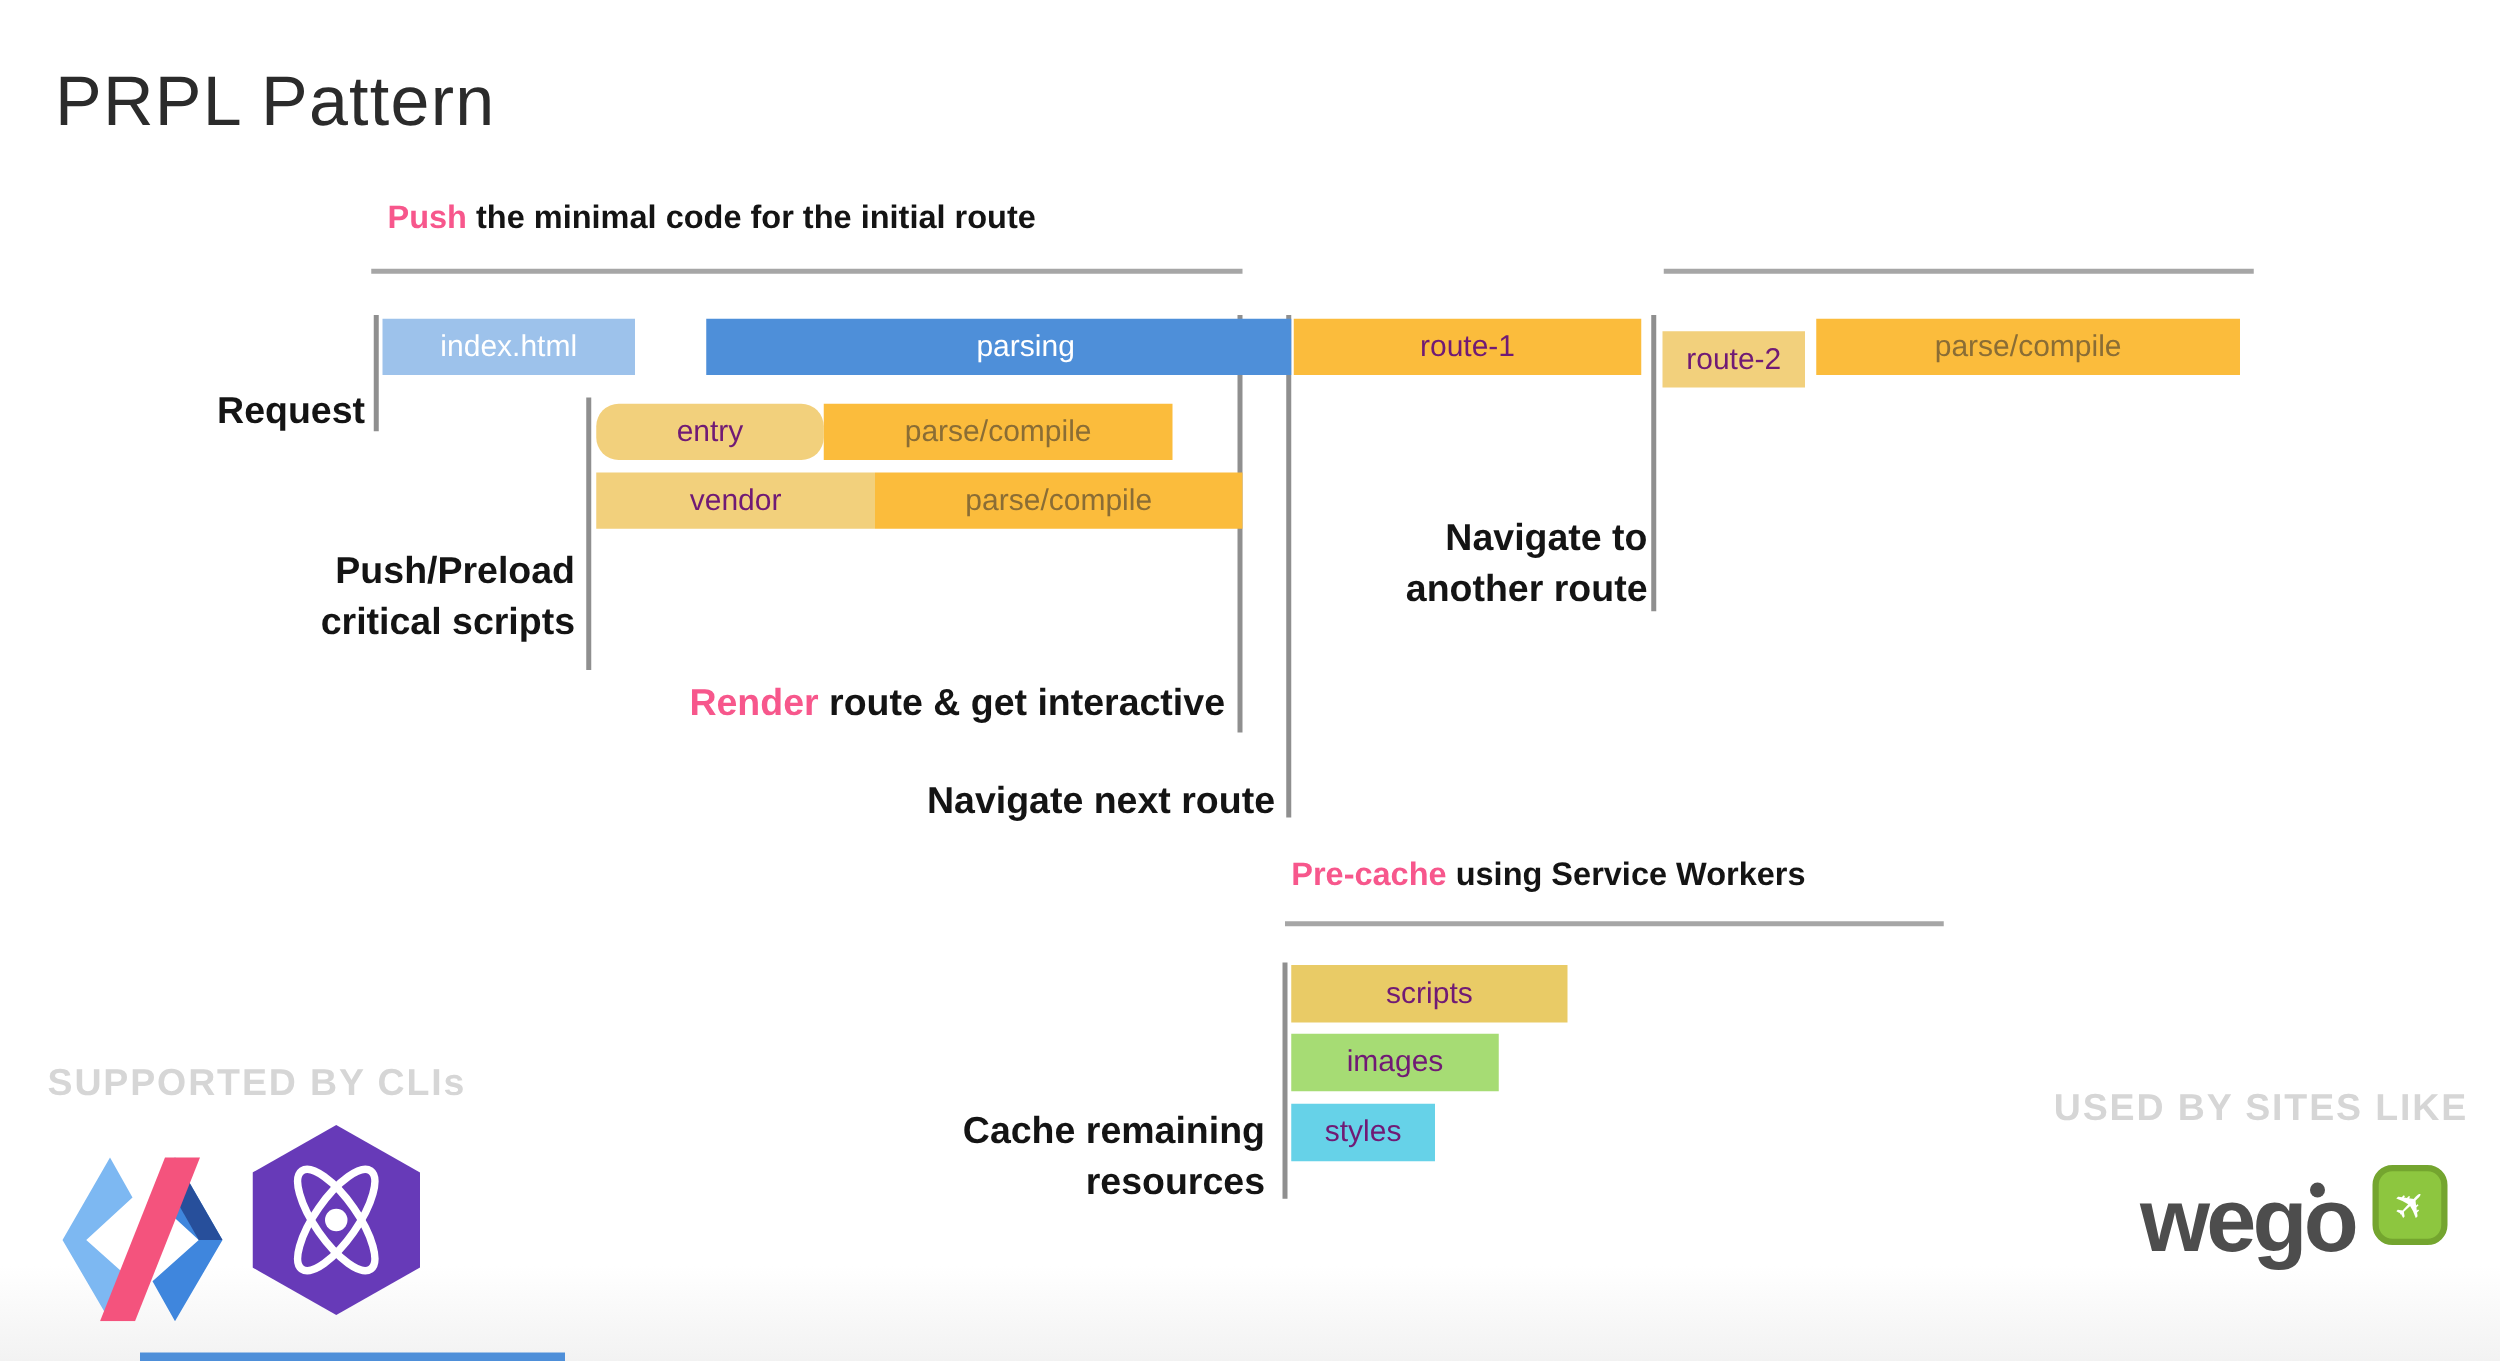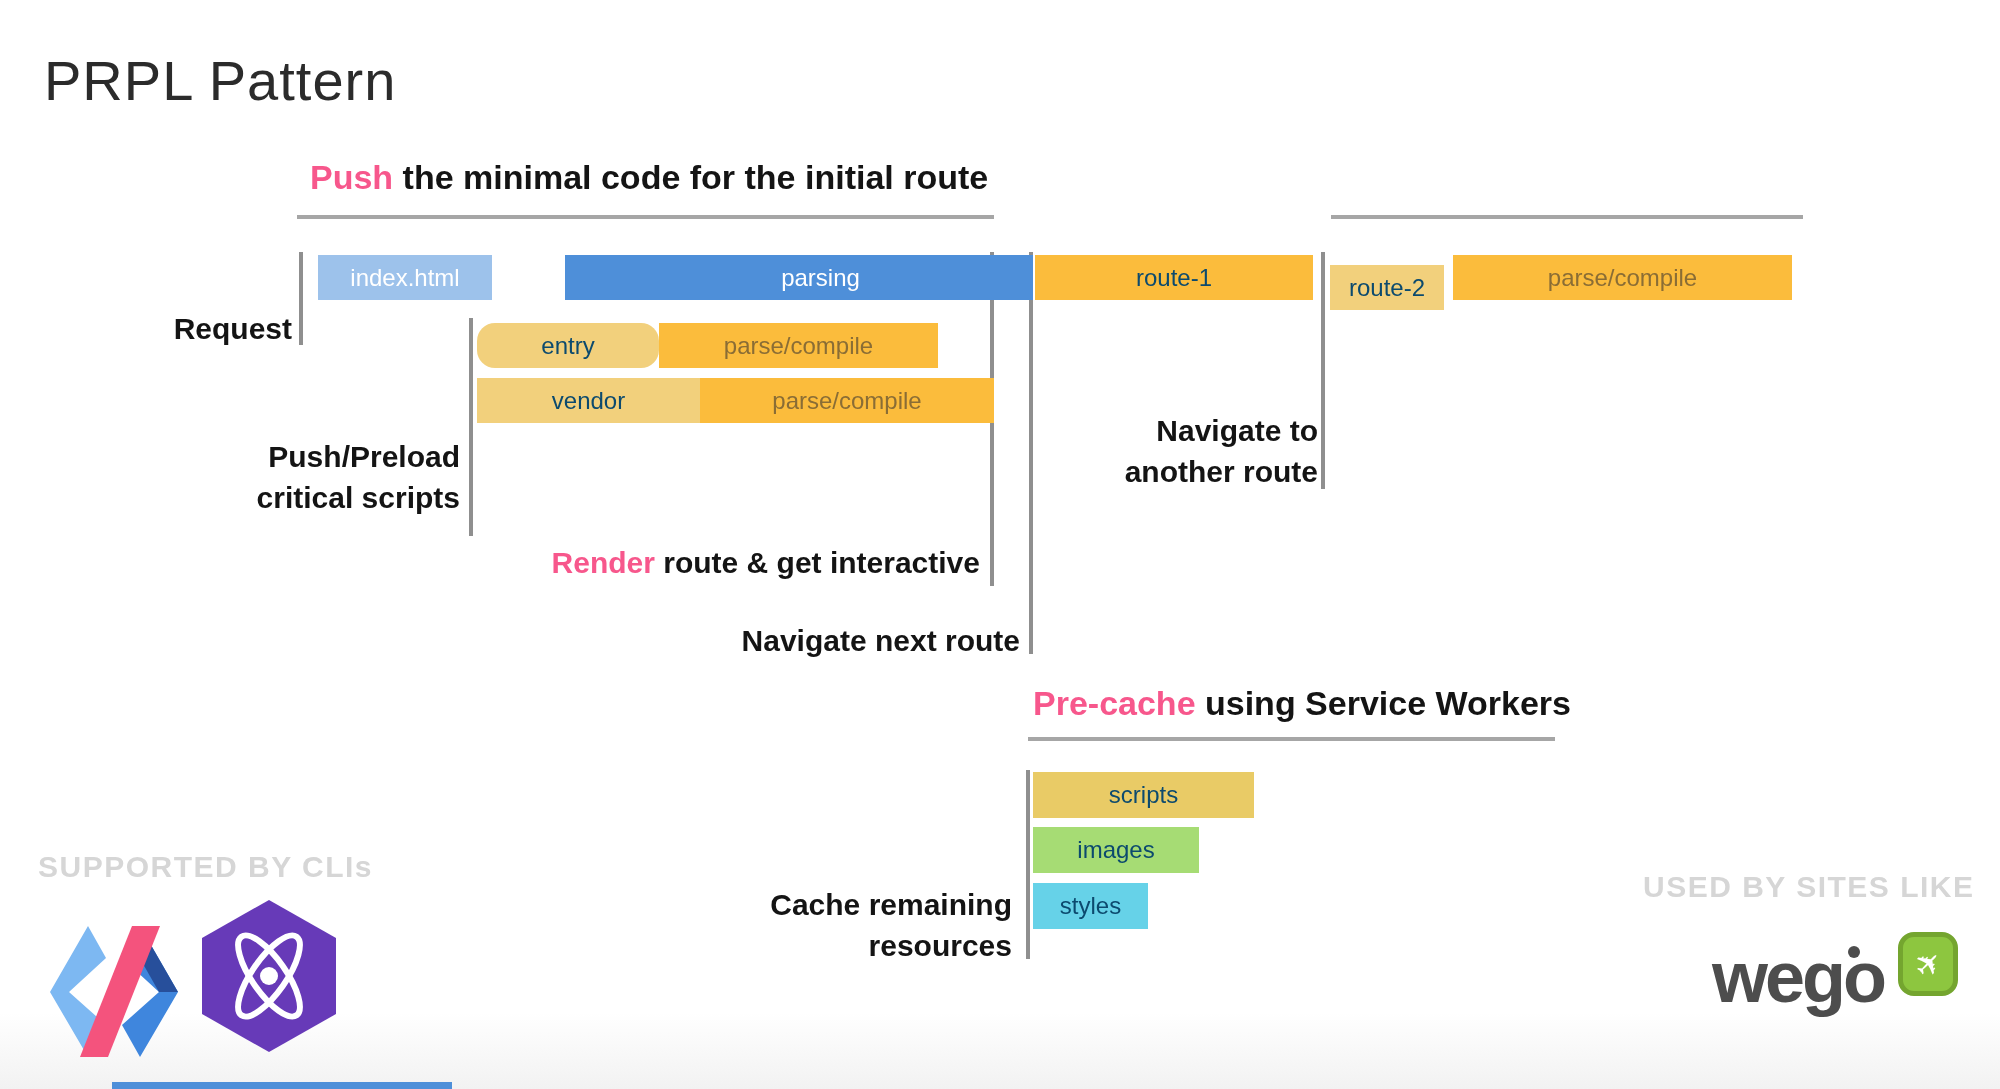--- a/index.html
+++ b/index.html
@@ -4,42 +4,42 @@
 <style>
   html,body{margin:0;padding:0;background:#ffffff;}
   .slide{
     position:relative;width:2000px;height:1089px;overflow:hidden;
     background:linear-gradient(#ffffff 93%,#f2f2f2 100%);
     font-family:"Liberation Sans",sans-serif;color:#1d1d1d;
   }
   
   #title{position:absolute;left:44px;top:10px;font-size:56px;font-weight:300;color:#2b2b2b;letter-spacing:1px;}
   
-  .sec-title{position:absolute;font-size:34px;font-weight:700;color:#141414;white-space:nowrap;}
+  .sec-title{position:absolute;font-size:26px;font-weight:700;color:#141414;white-space:nowrap;}
   .pink{color:#f7578c;}
   #h-push{left:310px;top:158px;}
   #h-lazy{left:1332px;top:158px;}
   #h-precache{left:1033px;top:684px;}
   
   .rule{position:absolute;height:4px;background:#a6a6a6;}
   #rule-push{left:297px;top:215px;width:697px;}
   #rule-lazy{left:1331px;top:215px;width:472px;}
   #rule-precache{left:1028px;top:737px;width:527px;}
   
   .vline{position:absolute;width:4px;background:#8f8f8f;}
   #vl-request{left:299px;top:252px;height:93px;}
   #vl-render{left:990px;top:252px;height:334px;}
   #vl-navnext{left:1029px;top:252px;height:402px;}
   #vl-navanother{left:1321px;top:252px;height:237px;}
   #vl-push{left:469px;top:318px;height:218px;}
   #vl-cache{left:1026px;top:770px;height:189px;}
   
   .bar{position:absolute;height:45px;display:flex;align-items:center;justify-content:center;
-       font-size:24px;color:#0c4a6e;white-space:nowrap;}
-  #bar-index{left:318px;top:255px;width:174px;background:#9dc2eb;color:#fff;}
+       font-size:24px;color:#701a75;white-space:nowrap;}
+  #bar-index{left:306px;top:255px;width:202px;background:#9dc2eb;color:#fff;}
   #bar-parsing{left:565px;top:255px;width:425px;background:#4e8fd9;color:#fff;padding-left:43px;}
   #bar-route1{left:1035px;top:255px;width:278px;background:#fbbc3c;}
   #bar-route2{left:1330px;top:265px;width:114px;background:#f2d07c;}
   #bar-route2-parse{left:1453px;top:255px;width:339px;background:#fbbc3c;color:#8a6d35;}
   #bar-entry{left:477px;top:323px;width:182px;background:#f2d07c;border-radius:18px;}
   #bar-entry-parse{left:659px;top:323px;width:279px;background:#fbbc3c;color:#8a6d35;}
   #bar-vendor{left:477px;top:378px;width:223px;background:#f2d07c;}
   #bar-vendor-parse{left:700px;top:378px;width:294px;background:#fbbc3c;color:#8a6d35;}
   #bar-scripts{left:1033px;top:772px;width:221px;height:46px;background:#e9cb66;}
   #bar-images{left:1033px;top:827px;width:166px;height:46px;background:#a6dc74;}

